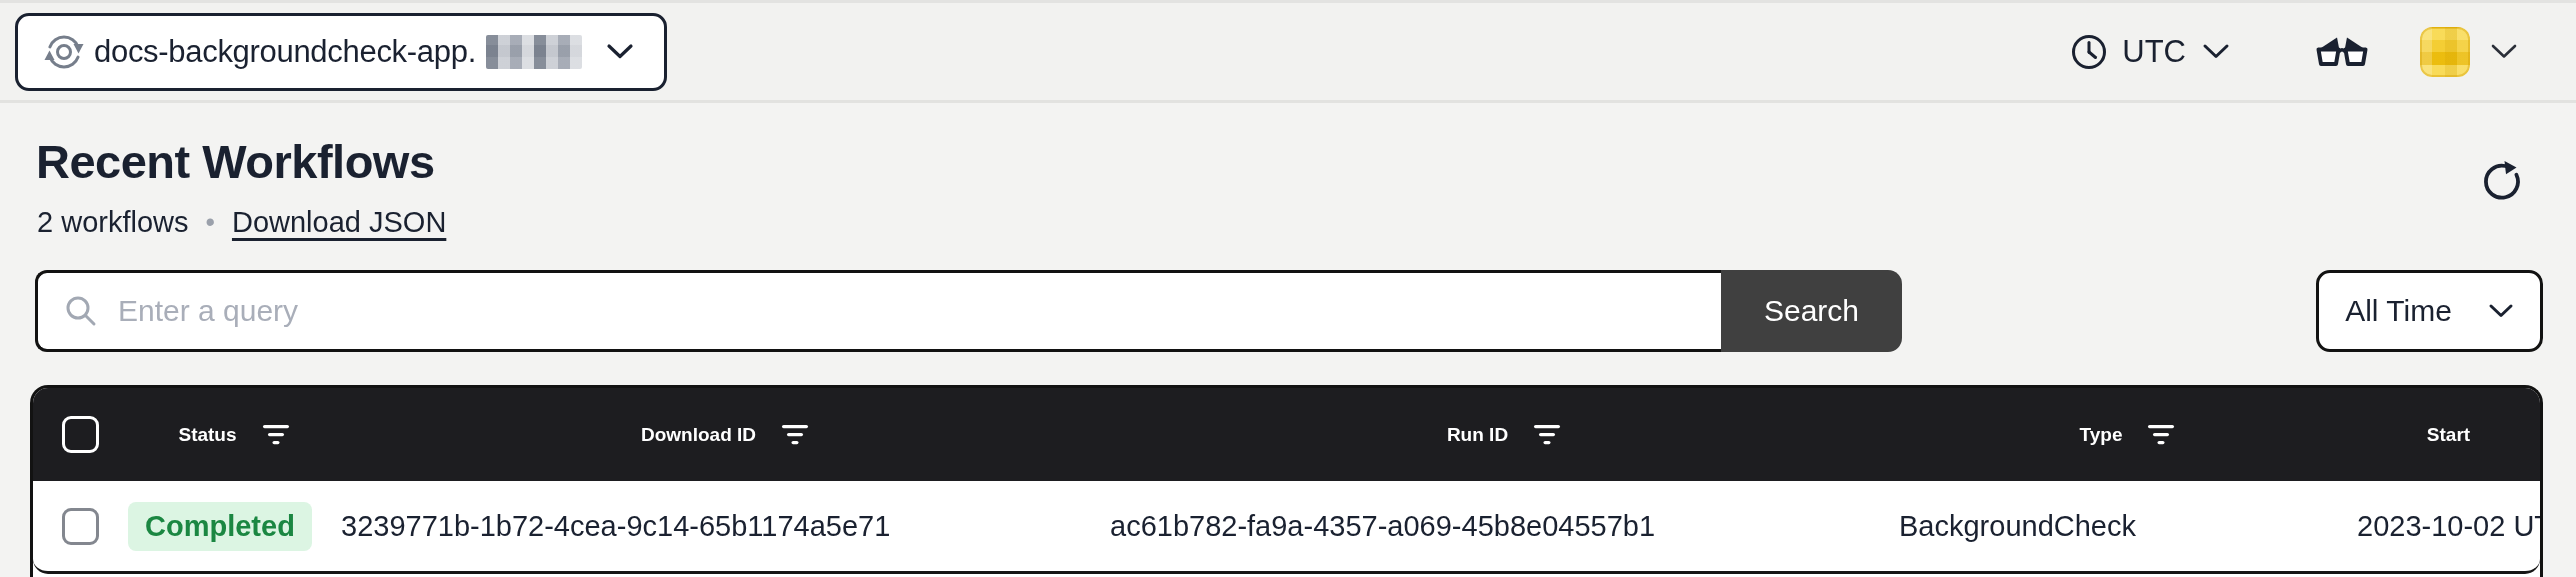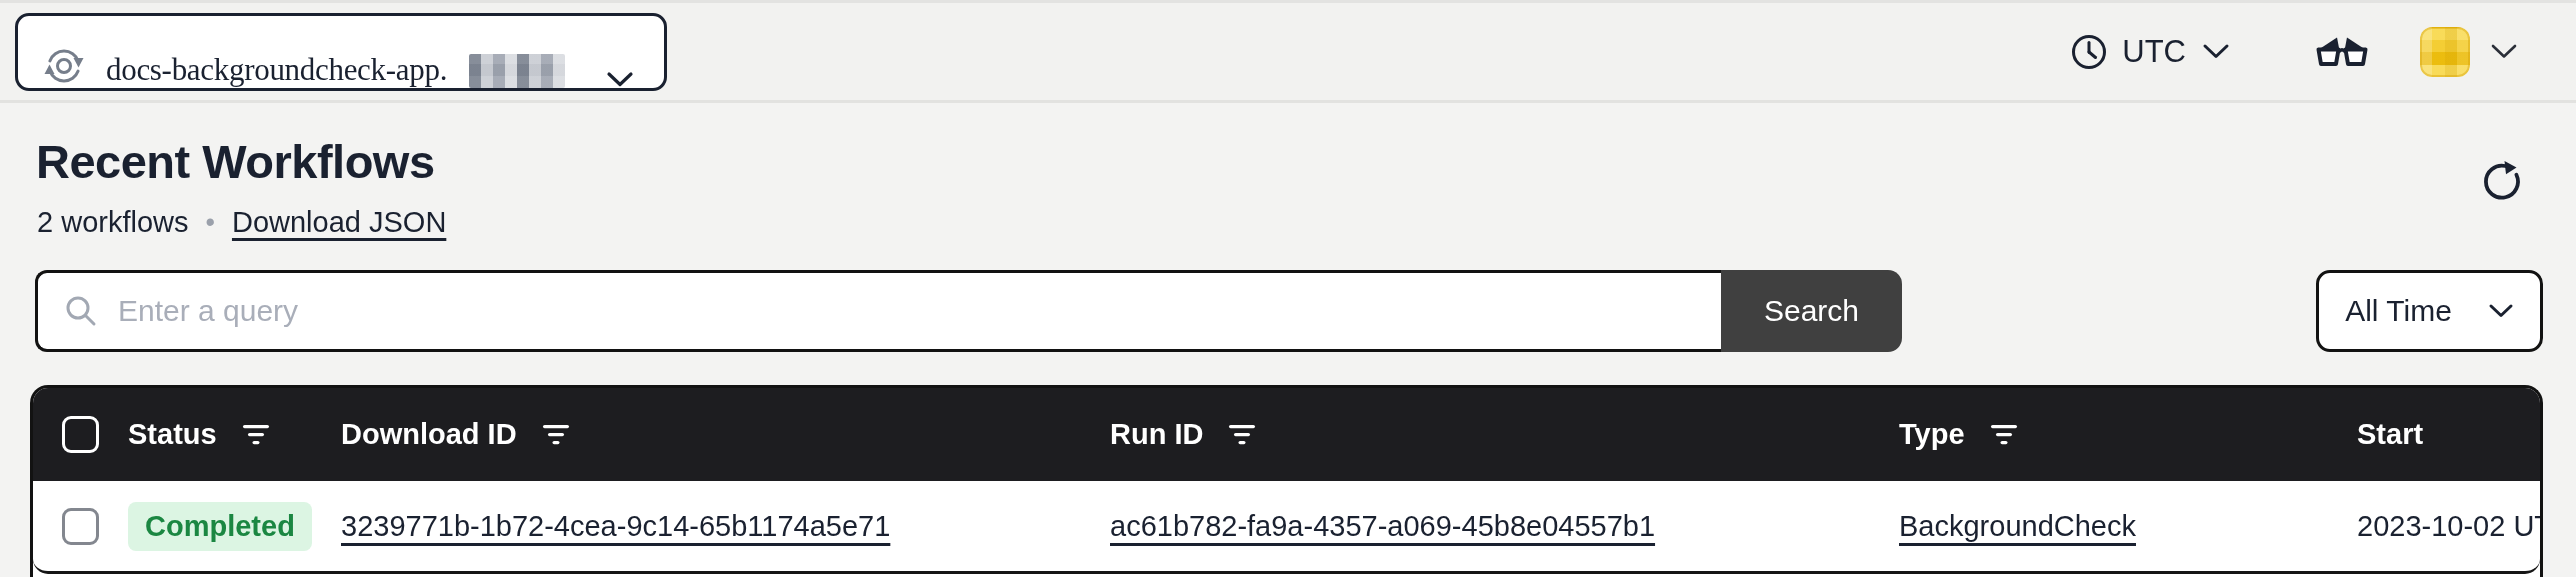--- a/index.html
+++ b/index.html
@@ -10,21 +10,21 @@
   *{box-sizing:border-box; margin:0; padding:0;}
   html,body{width:2576px; height:578px; overflow:hidden;}
   body{font-family:"Liberation Sans","DejaVu Sans",sans-serif; background:var(--page-bg); color:var(--text-dark);}
   .page{position:relative; width:2576px; height:578px; overflow:hidden;}
 
   
   .topbar{position:absolute; top:0; left:0; right:0; height:103px; background:var(--bar-bg);
     border-top:3px solid #e3e3e1; border-bottom:3px solid #e2e2e0;
     display:flex; align-items:center; justify-content:space-between; padding:0 58px 0 15px;}
   .ns-select{width:652px; height:78px; background:#fff; border:3px solid var(--text-dark); border-radius:14px;
-    display:flex; align-items:flex-end; gap:20px; padding:0 30px 0 24px; cursor:pointer;font-family:Liberation Serif, serif;}
+    display:flex; align-items:center; gap:8px; padding:0 30px 0 24px; cursor:pointer;}
   .ns-label{font-size:31px; font-weight:500; letter-spacing:-0.3px; white-space:nowrap;}
   .redacted{width:96px; height:34px; border-radius:2px; margin-left:2px;
     background-color:#b9bec7;
     background-image:
       repeating-linear-gradient(90deg, rgba(110,118,132,.75) 0 12px, rgba(205,208,214,.8) 12px 24px, rgba(150,156,168,.7) 24px 36px, rgba(222,224,228,.85) 36px 48px),
       repeating-linear-gradient(0deg, rgba(255,255,255,.35) 0 12px, rgba(60,66,80,.18) 12px 24px);}
   .ns-select .chev{margin-left:auto;}
   .topbar-right{display:flex; align-items:center;}
   .utc-label{font-size:31px; margin:0 16px 0 14px;}
   .gap-lg{margin-right:86px;}
@@ -63,28 +63,28 @@
     border:3px solid var(--border-dark); border-bottom:none; border-radius:18px 18px 0 0; overflow:hidden;}
   .thead{height:93px; background:var(--table-header-bg); color:#fff; display:flex; align-items:center;}
   .trow{height:93px; display:flex; align-items:center; background:#fff; border-bottom:3px solid #161616;border-radius:15px;}
   .trow-next{height:4px; background:#fff;}
   .col-check{width:95px; display:flex; align-items:center; justify-content:center;}
   .col-status{width:213px;}
   .col-wf{width:769px;}
   .col-run{width:789px;}
   .col-type{width:458px;}
   .col-start{flex:1; overflow:hidden; white-space:nowrap;}
-  .hcell{display:flex; align-items:center; gap:24px; font-size:29px; font-weight:700;}
+  .hcell{display:flex; align-items:center; gap:24px; font-size:19px; font-weight:700;justify-content:center;}
   .checkbox{width:37px; height:37px; border-radius:9px; background:transparent; cursor:pointer;}
   .cb-head{border:3.5px solid #fff;}
   .cb-row{border:3px solid #83878f; background:#fff;}
   .filter-btn{background:none; border:none; cursor:pointer; display:flex; align-items:center; padding:0;}
   .badge{display:inline-block; background:var(--status-completed-bg); color:var(--status-completed-text);
     font-size:29px; font-weight:600; padding:8px 17px; border-radius:8px;}
-  .cell-link{color:var(--text-dark); font-size:29px; text-decoration:underline; text-underline-offset:7px;
+  .cell-link{color:var(--text-dark); font-size:29px; text-underline-offset:7px;
     text-decoration-thickness:2.5px; cursor:pointer; white-space:nowrap;}
   .cell-text{font-size:29px; white-space:nowrap;}
   svg{display:block;}
 </style>
 </head>
 <body>
 
 <div class="page">
 
   <header class="topbar">

